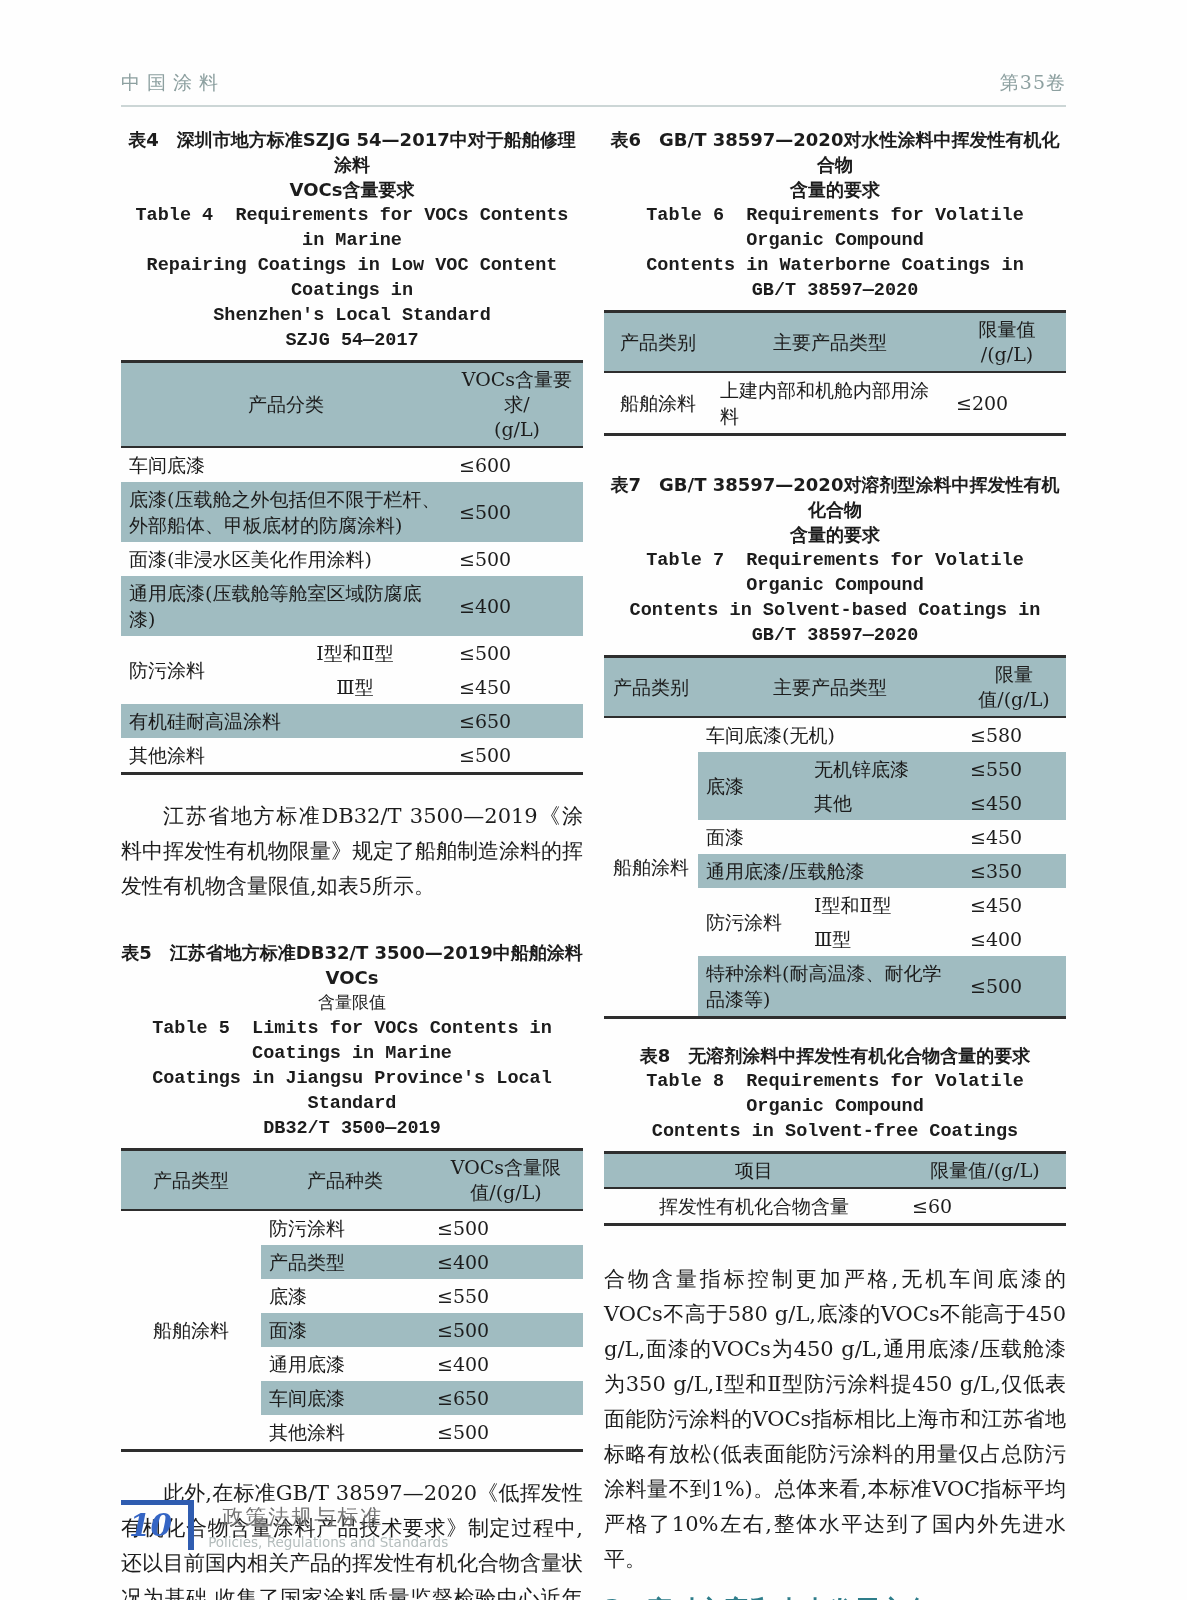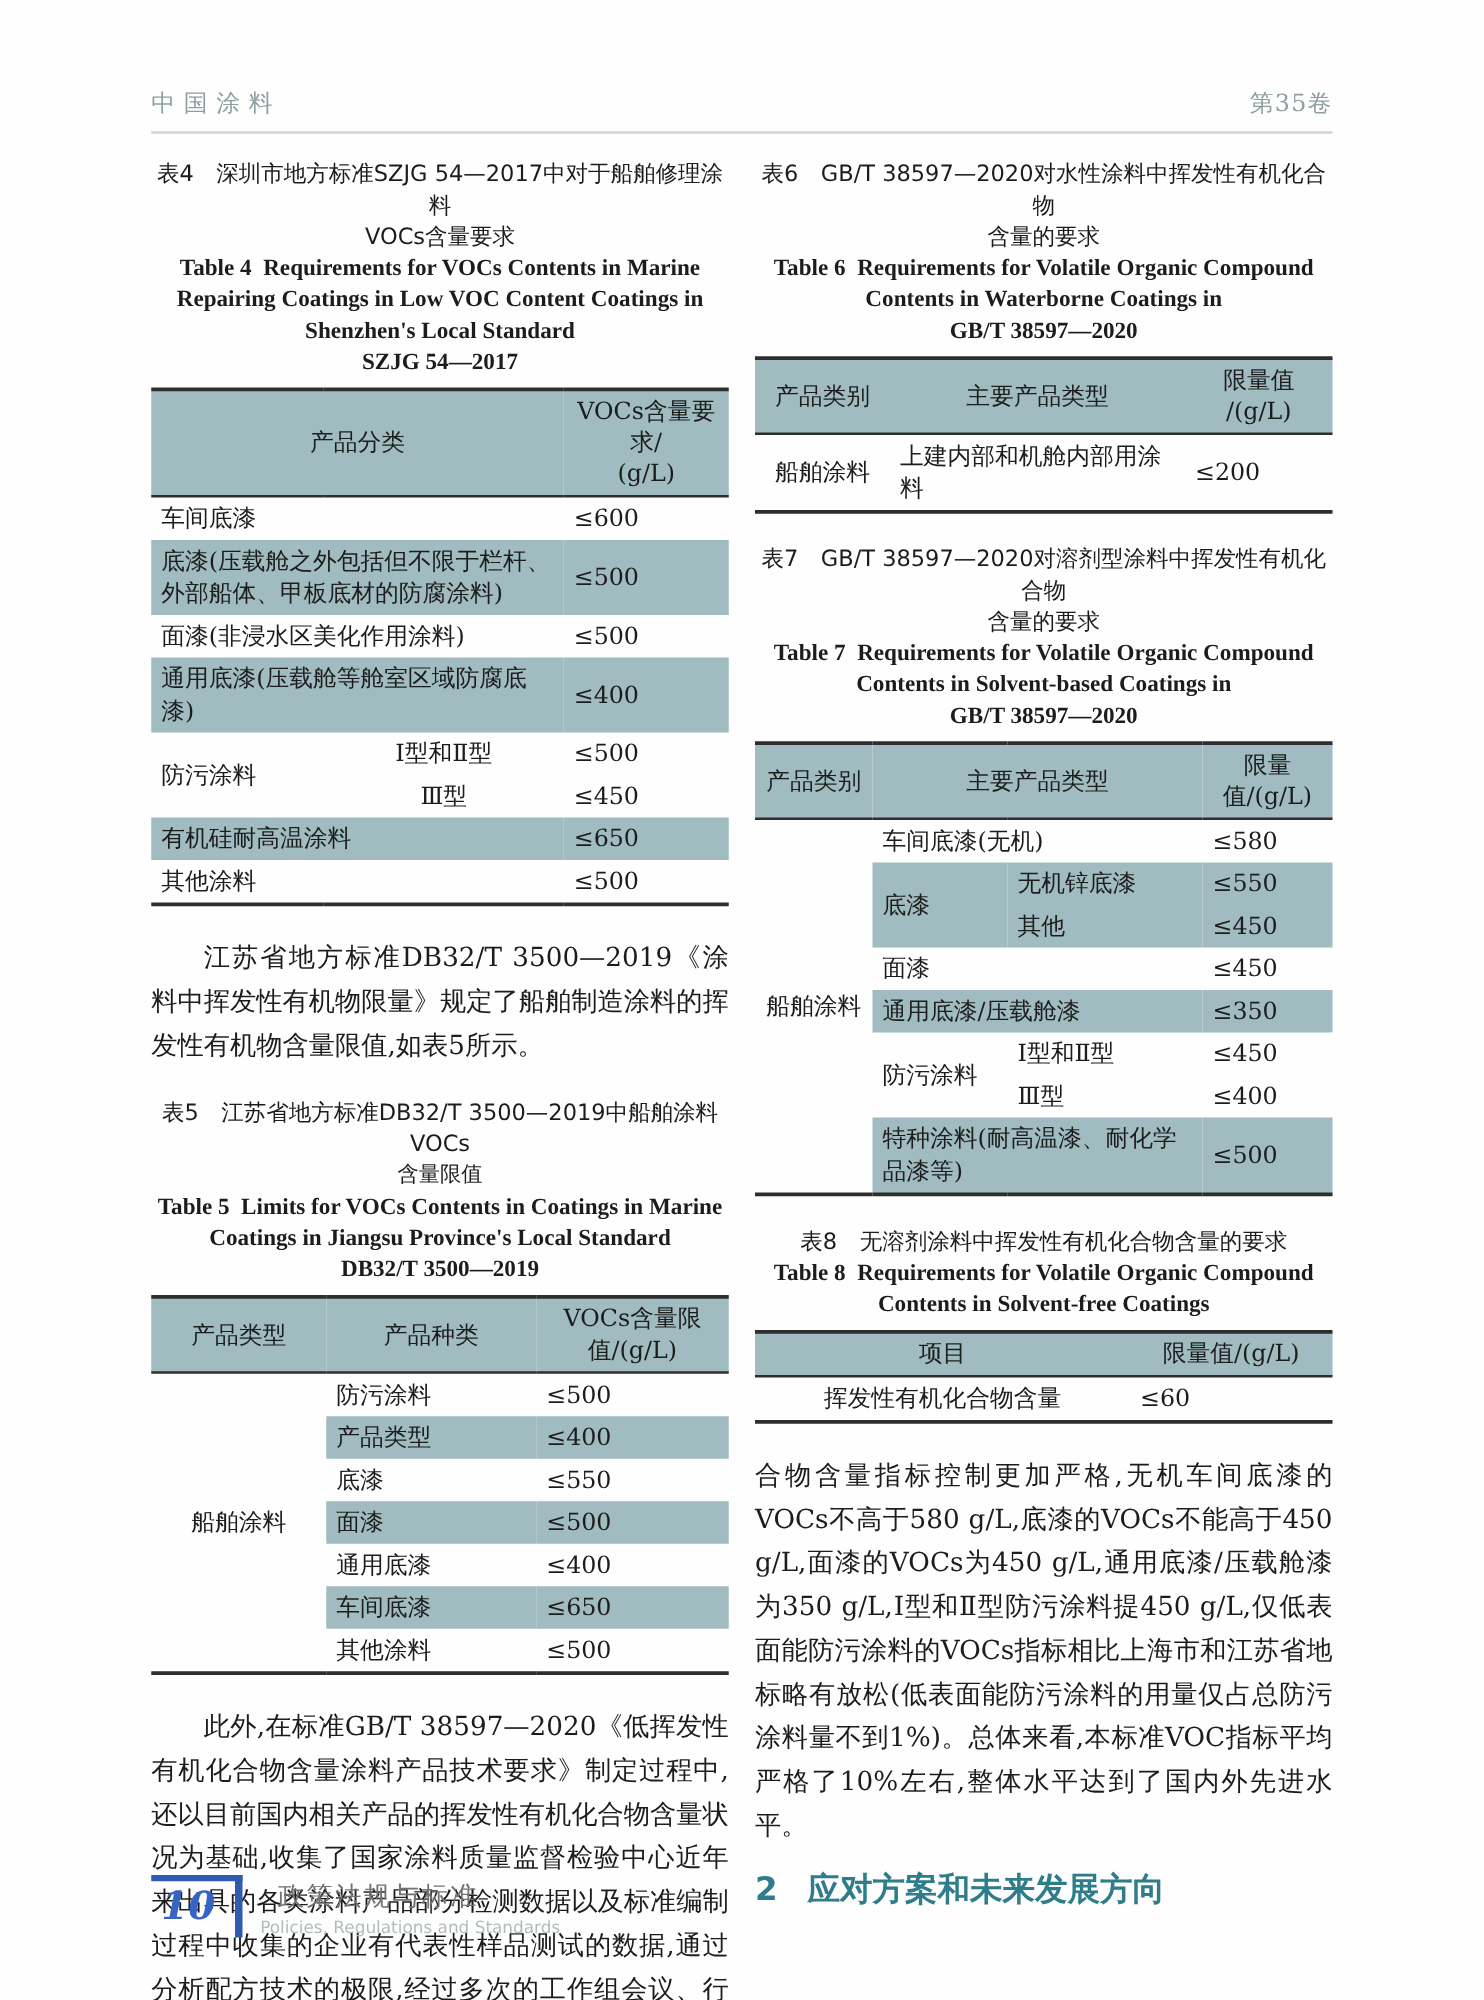--- a/index.html
+++ b/index.html
@@ -13,42 +13,42 @@
     border-bottom:2px solid #ccd6d6;
     font-size:19px; color:#8da0a0;
   }
   .pg-header .journal { letter-spacing:7px; }
   .pg-header .volume { letter-spacing:1px; }
   .columns { display:flex; gap:21px; padding:0 121px; margin-top:20px; }
   .col { width:462px; }
 
   .cap { text-align:center; }
   .pre { white-space:pre-line; }
-  .cap-zh { font-family:"DejaVu Sans", sans-serif; font-weight:400; font-size:18px; line-height:25px; }
+  .cap-zh { font-family:"DejaVu Sans", sans-serif; font-weight:700; font-size:18px; line-height:25px; }
   .cap-zh-sub { font-family:"DejaVu Sans", sans-serif; font-weight:400; font-size:17px; line-height:25px; text-align:center; }
-  .cap-en { font-family:Liberation Serif, serif; font-weight:700; font-size:18.5px; line-height:25px; margin-top:1px; }
+  .cap-en { font-family:Liberation Mono, monospace; font-weight:700; font-size:18.5px; line-height:25px; margin-top:1px; }
 
   table.dtable {
     width:100%; border-collapse:collapse; font-size:19px; margin-top:7px;
     border-top:3px solid #2e2e2e; border-bottom:3px solid #2e2e2e;
   }
   .dtable th {
     font-weight:400; text-align:center; padding:4px 6px; line-height:25px;
     background:#a0bcc1;
   }
   .dtable tr.head { border-bottom:2px solid #2e2e2e; }
   .dtable td { padding:4px 8px; line-height:26px; vertical-align:middle; }
   .dtable tr.shade td, .dtable td.sh { background:#a0bcc1; }
   .v { text-align:left; }
   .cat { text-align:center; }
   .sub { text-align:center; }
 
   .para { font-size:21px; line-height:35px; text-align:justify; margin:0; }
   .indent { text-indent:2em; }
-  .mt20 { margin-top:24px; }
+  .mt20 { margin-top:36px; }
   .mt24 { margin-top:24px; }
 
   .sec-h2 {
     display:flex; align-items:baseline; margin-top:16px; margin-bottom:6px;
     font-family:"DejaVu Sans", sans-serif; font-weight:700; font-size:26px; color:#2e7d8a;
   }
   .sec-h2 .num { margin-right:24px; }
 
   .footer { position:absolute; left:121px; bottom:50px; display:flex; align-items:center; }
   .pagenum-wrap {

